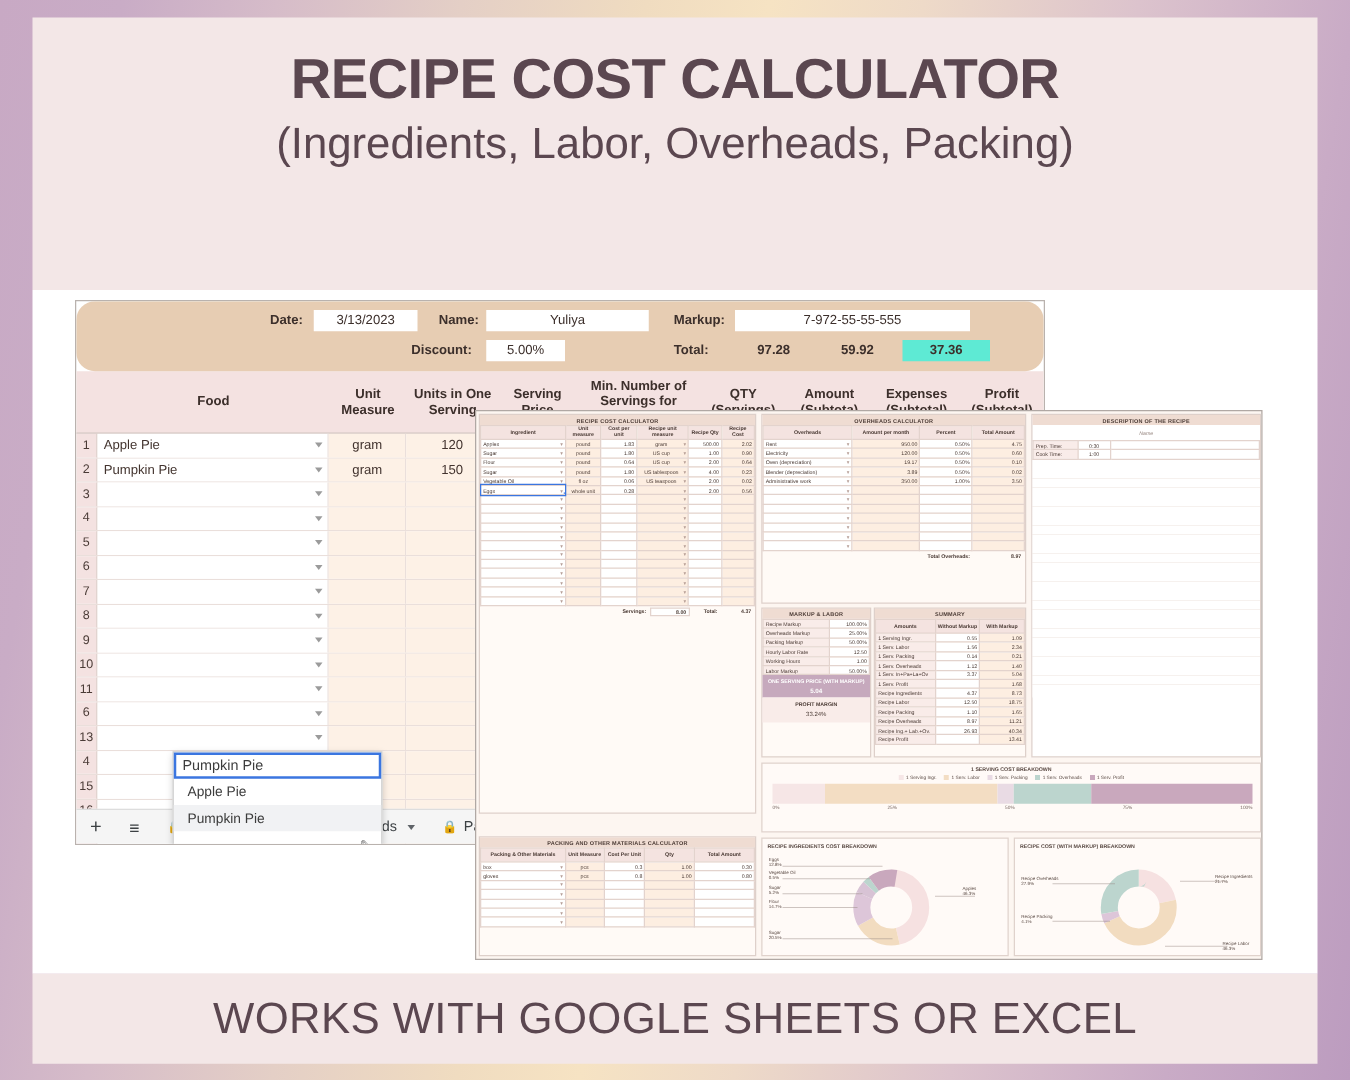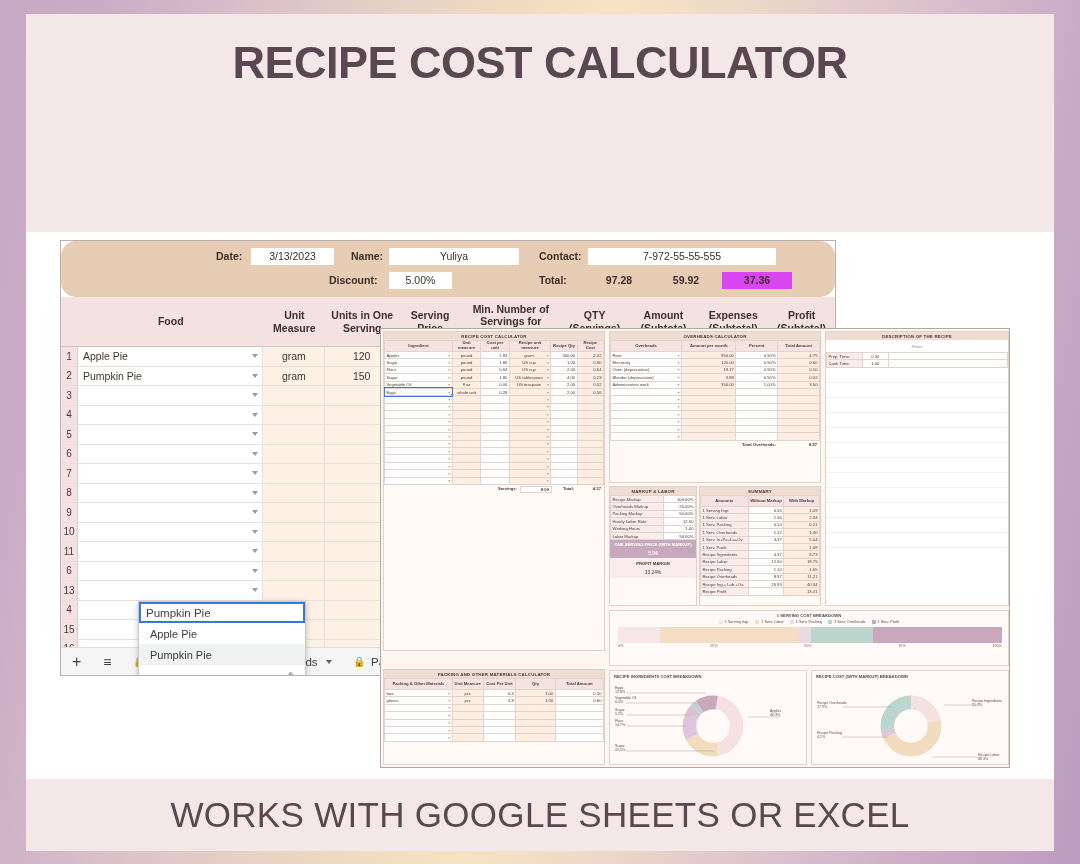--- a/index.html
+++ b/index.html
@@ -34,21 +34,21 @@
     position:absolute; left:60px; top:240px; width:776px; height:436px;
     background:#fff; border:1px solid #b9b2ae; overflow:hidden;
     font-size:9px; color:#43342f;
   }
   .lhead { background:#e7cdb3; height:56px; position:relative;border-radius:15px; }
   .fld { position:absolute; font-weight:bold; font-size:10.5px; color:#3c2f2b; }
   .inbox { position:absolute; background:#fff; height:17px; line-height:17px;
            text-align:center; font-size:10.5px; font-weight:400; color:#3c2f2b; }
   .totalbox { position:absolute; height:17px; line-height:17px; text-align:center;
               font-size:10.5px; font-weight:bold; color:#3c2f2b; }
-  .totalbox.hl { background:#d946ef; }
+  .totalbox.hl { background:#5eead4; }
 
   .lcols { background:#f4e2e1; height:50px; display:flex; border-bottom:1px solid #cfc3bf; }
   .lcols .c { display:flex; align-items:center; justify-content:center; text-align:center;
               font-weight:bold; font-size:10.5px; color:#3c2f2b; padding:0 2px; line-height:1.15;}
 
   .lrow { display:flex; height:19.5px; border-bottom:1px solid #eadfdb; }
   .rn { width:17px; background:#f4e2e1; border-right:1px solid #dccfca;
         display:flex; align-items:center; justify-content:center; font-size:10px; color:#4a3b36; }
   .cell { border-right:1px solid #eadfdb; display:flex; align-items:center;
           padding:0 5px; font-size:10.5px; position:relative; }
@@ -118,33 +118,34 @@
           font-size:3.8px; color:#7a6a64; }
 
   .donutwrap { position:relative; width:100%; height:100%; }
   .dlabel { position:absolute; font-size:3.6px; color:#5a4a44; line-height:1.15; white-space:nowrap;}
 </style>
 </head>
 <body>
 
 <div class="banner" id="top-banner">
   <div class="t1">RECIPE COST CALCULATOR</div>
+  <div class="t2">(Ingredients, Labor, Overheads, Packing)</div>
 </div>
 <div class="white-strip" style="top:232px;height:547px;"></div>
 
 <div id="left-sheet">
 
   <div class="lhead">
     <span class="fld" style="left:155px;top:9px;">Date:</span>
     <span class="inbox" style="left:190px;top:7px;width:83px;">3/13/2023</span>
 
     <span class="fld" style="left:290px;top:9px;">Name:</span>
     <span class="inbox" style="left:328px;top:7px;width:130px;">Yuliya</span>
 
-    <span class="fld" style="left:478px;top:9px;">Contact:</span>
+    <span class="fld" style="left:478px;top:9px;">Markup:</span>
     <span class="inbox" style="left:527px;top:7px;width:188px;">7-972-55-55-555</span>
 
     <span class="fld" style="left:268px;top:33px;">Discount:</span>
     <span class="inbox" style="left:328px;top:31px;width:63px;">5.00%</span>
 
     <span class="fld" style="left:478px;top:33px;">Total:</span>
     <span class="totalbox" style="left:527px;top:31px;width:62px;">97.28</span>
     <span class="totalbox" style="left:594px;top:31px;width:62px;">59.92</span>
     <span class="totalbox hl" style="left:661px;top:31px;width:70px;">37.36</span>
   </div>

